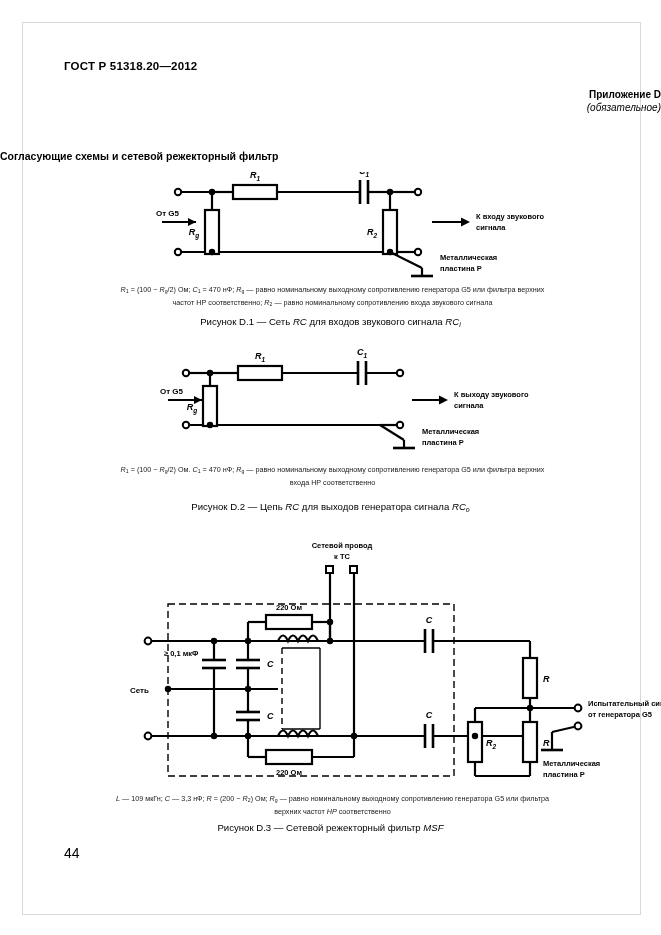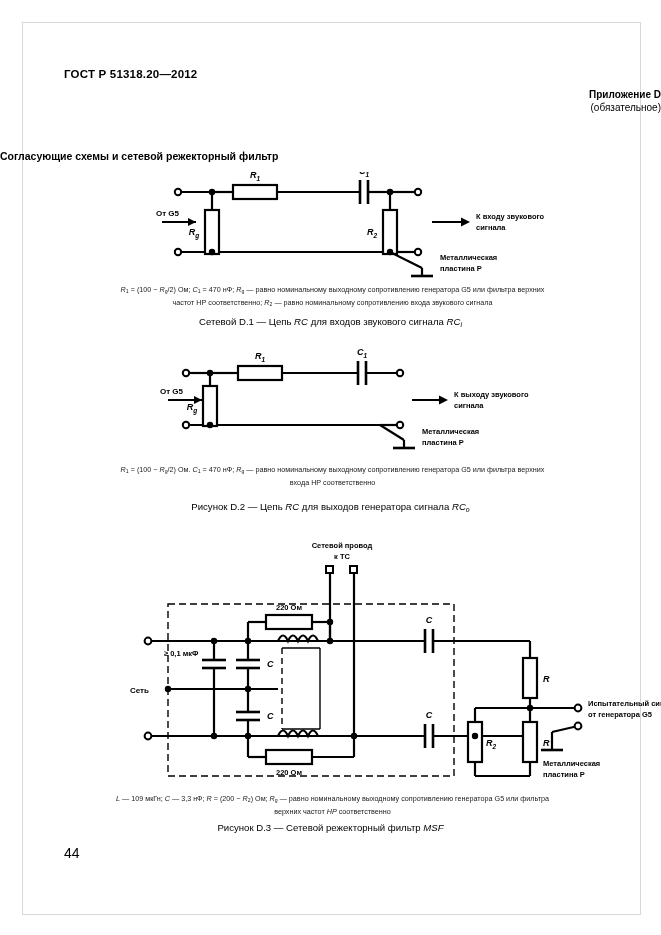--- a/index.html
+++ b/index.html
@@ -12,30 +12,30 @@
     overflow:hidden;
     color:#000;
   }
   .sheet{
     position:absolute;left:22px;top:22px;
     width:617px;height:891px;
     background:#fff;
     border:1px solid #d8d8d8;
   }
   .hdr-left{
-    position:absolute;left:64px;top:68px;
+    position:absolute;left:64px;top:60px;
     font-size:11.5px;font-weight:bold;letter-spacing:.2px;
     white-space:nowrap;
   }
   .app-block{
     position:absolute;left:0;right:0;top:88px;
     text-align:right;font-size:10px;font-weight:bold;
     line-height:13px;
   }
-  .app-block .sub{font-weight:normal;}
+  .app-block .sub{font-weight:normal;font-style:italic;}
   .section-title{
     position:absolute;left:0;right:0;top:150px;
     font-size:10.5px;font-weight:bold;
   }
   .notes{
     position:absolute;left:60px;width:545px;
     font-size:7.2px;line-height:11px;text-align:center;
     color:#1a1a1a;
   }
   .caption{
@@ -142,21 +142,21 @@
   <div class="notes" style="top:284px;">
     <div>
       <i class="v">R</i><sub>1</sub> = (100 − <i class="v">R</i><sub>g</sub>/2) Ом; <i class="v">C</i><sub>1</sub> = 470 нФ; <i class="v">R</i><sub>g</sub> — равно номинальному выходному сопротивлению генератора G5 или фильтра верхних
     </div>
     <div>
       частот НР соответственно; <i class="v">R</i><sub>2</sub> — равно номинальному сопротивлению входа звукового сигнала
     </div>
   </div>
 
   <div class="caption" style="top:316px;">
-    <span>Сетевой D.1 — Цепь </span><i class="v">RC</i><span> для входов звукового сигнала </span><i class="v">RC</i><sub><i class="v">i</i></sub>
+    <span>Рисунок D.1 — Сеть </span><i class="v">RC</i><span> для входов звукового сигнала </span><i class="v">RC</i><sub><i class="v">i</i></sub>
   </div>
 
   <div class="fig" style="left:150px;top:348px;">
     <svg width="400" height="110" viewBox="0 0 400 110">
       <g stroke="#000" fill="none" stroke-width="2.2">
         <line x1="36" y1="25" x2="60" y2="25"></line>
         <line x1="60" y1="25" x2="88" y2="25"></line>
         <rect x="88" y="18" width="44" height="14" fill="#fff" stroke="#000" stroke-width="2.2"></rect>
         <line x1="132" y1="25" x2="208" y2="25"></line>
         <line x1="208" y1="13" x2="208" y2="37" stroke-width="2.6"></line>

